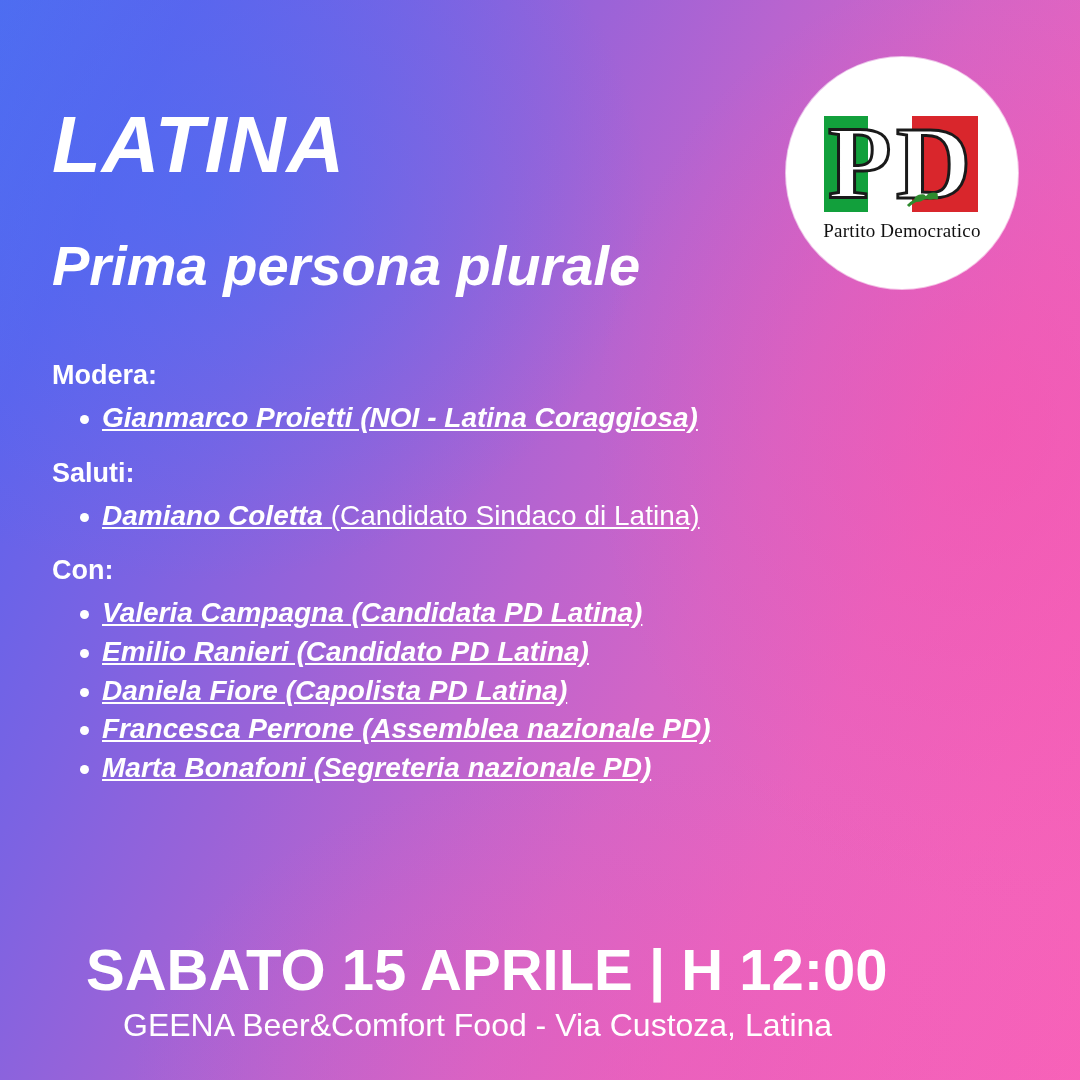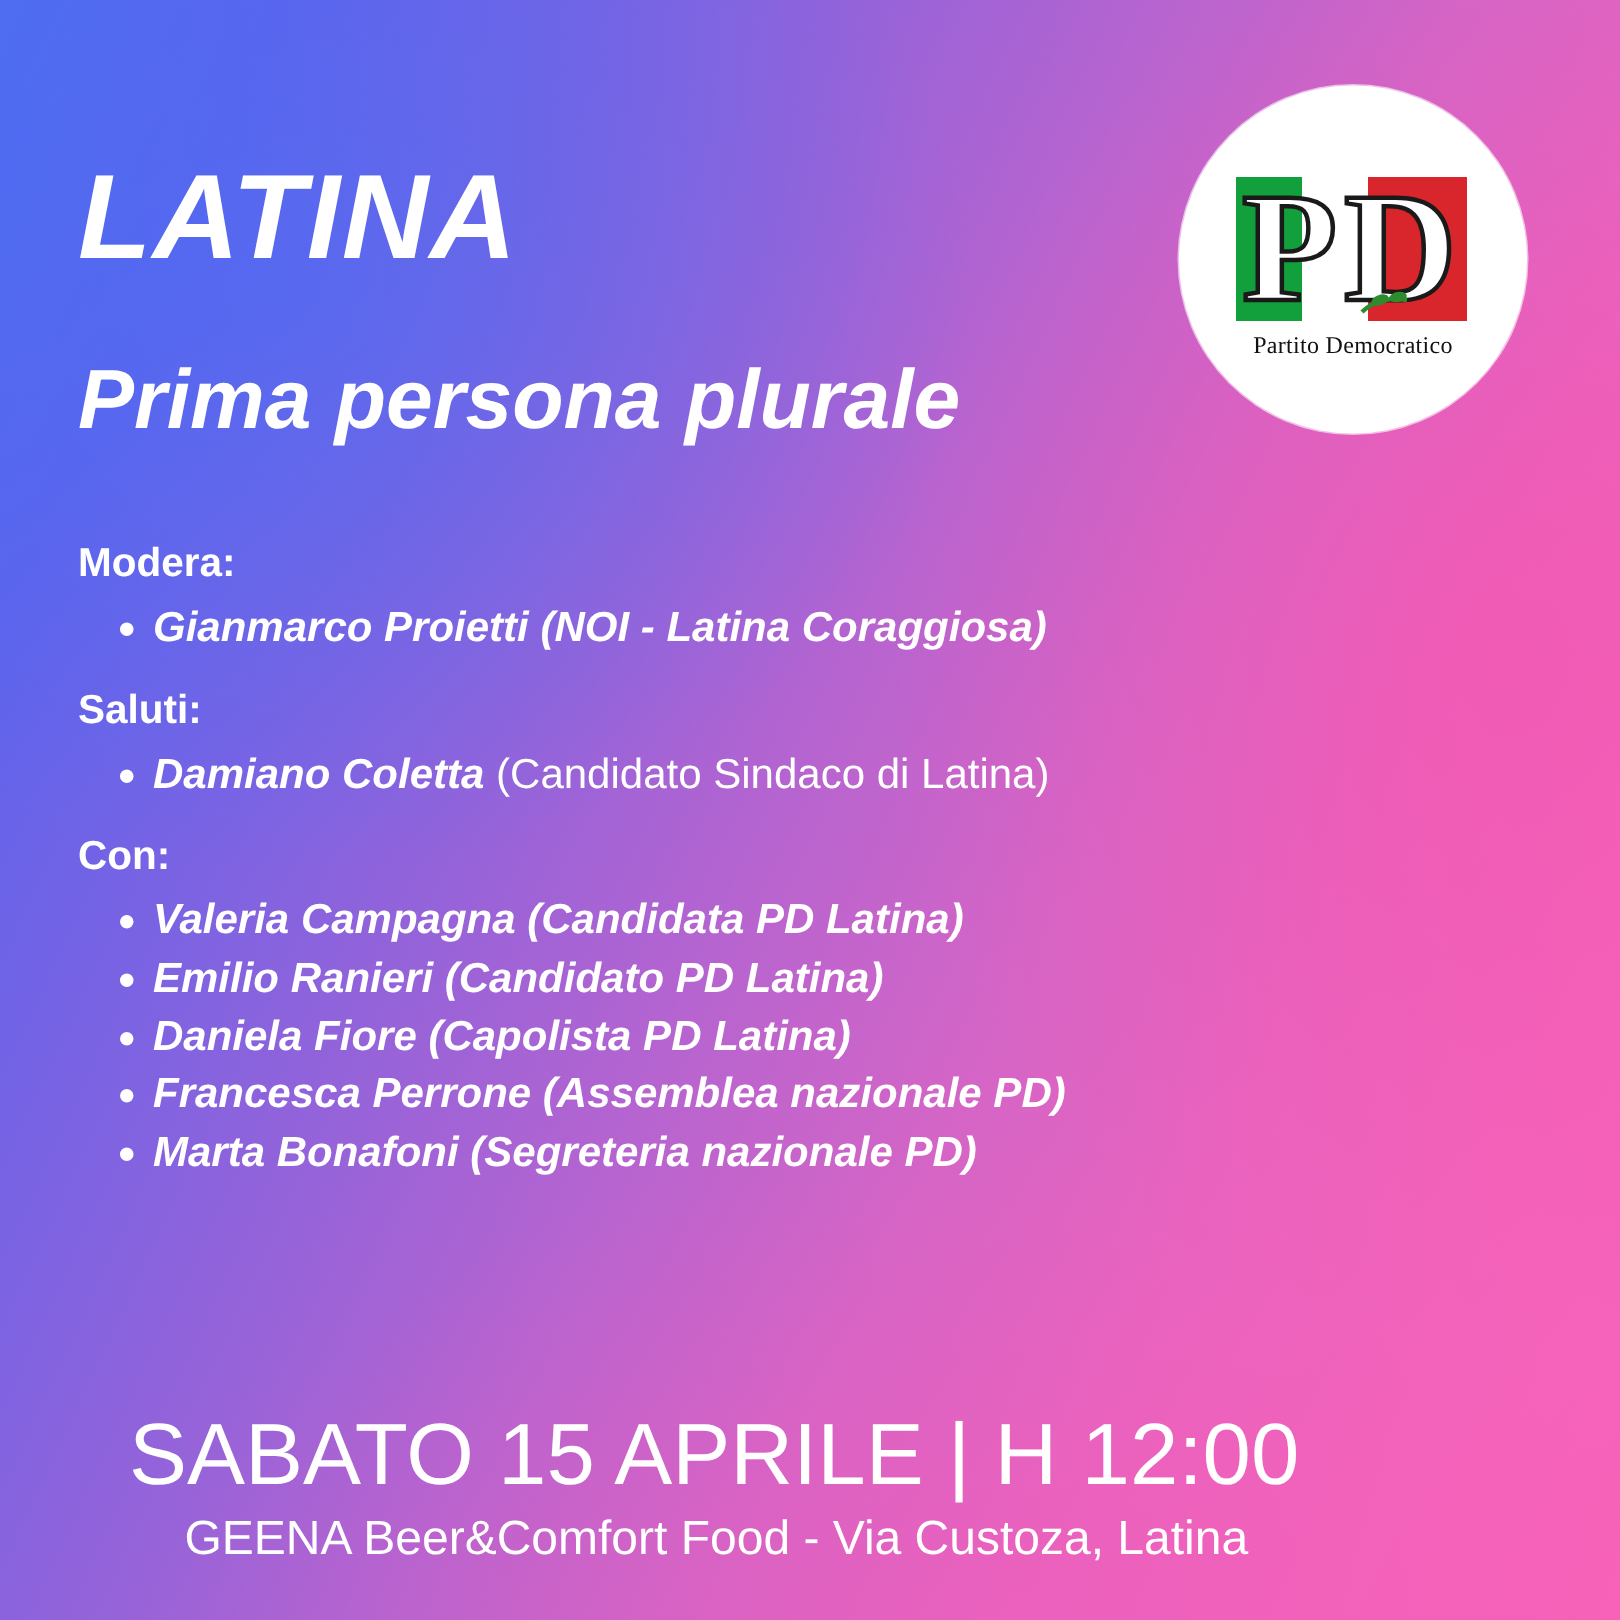--- a/index.html
+++ b/index.html
@@ -72,21 +72,21 @@
     justify-content: center;
   }
   .logo-pd {
     position: relative;
     width: 180px;
     height: 108px;
     margin-top: 6px;
   }
   .logo-label {
     font-family: "Liberation Serif", serif;
-    font-size: 16px;
+    font-size: 19px;
     letter-spacing: 0.2px;
     color: #111;
     margin-top: 2px;
     white-space: nowrap;
   }
 
   
   .title {
     position: absolute;
     left: 52px;
@@ -135,20 +135,21 @@
   }
   ul.people li {
     position: relative;
     padding-left: 50px;
     font-size: 28px;
     line-height: 1.38;
     color: #ffffff;
     font-style: italic;
     font-weight: bold;
     white-space: nowrap;
+    text-decoration: underline;
   }
   ul.people li::before {
     content: "";
     position: absolute;
     left: 28px;
     top: 16px;
     width: 9px;
     height: 9px;
     border-radius: 50%;
     background: #ffffff;
@@ -160,21 +161,21 @@
 
   
   .footer {
     position: absolute;
     left: 86px;
     bottom: 36px;
     color: #ffffff;
   }
   .footer-date {
     font-size: 58px;
-    font-weight: normal;
+    font-weight: bold;
     letter-spacing: 0px;
     line-height: 1.05;
     white-space: nowrap;
   }
   .footer-place {
     font-size: 32px;
     font-weight: normal;
     margin-top: 6px;
     white-space: nowrap;
     margin-left: 37px;

